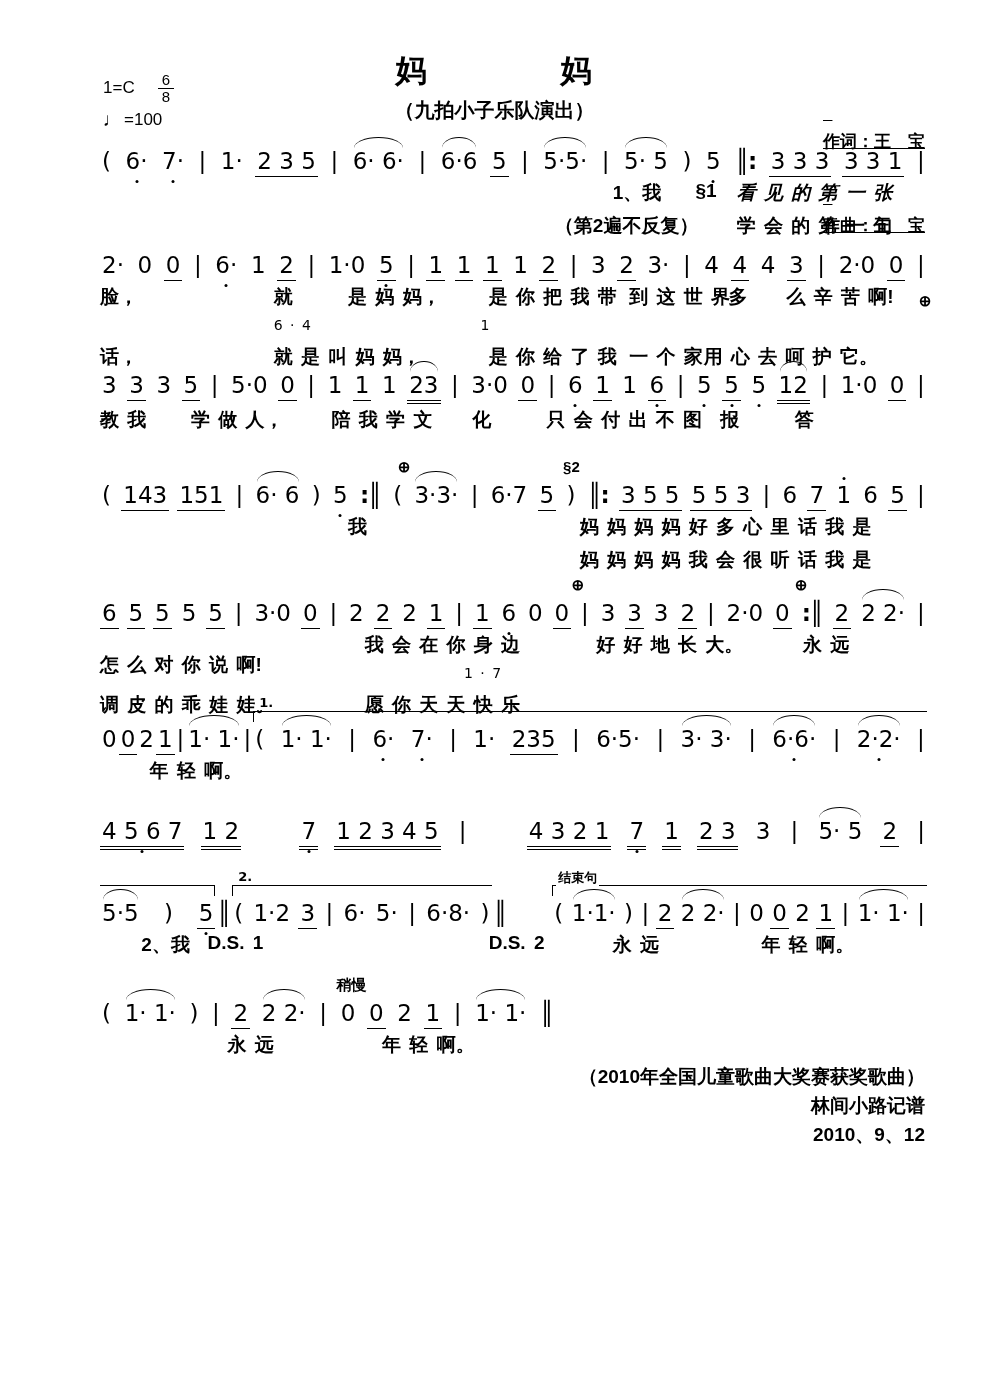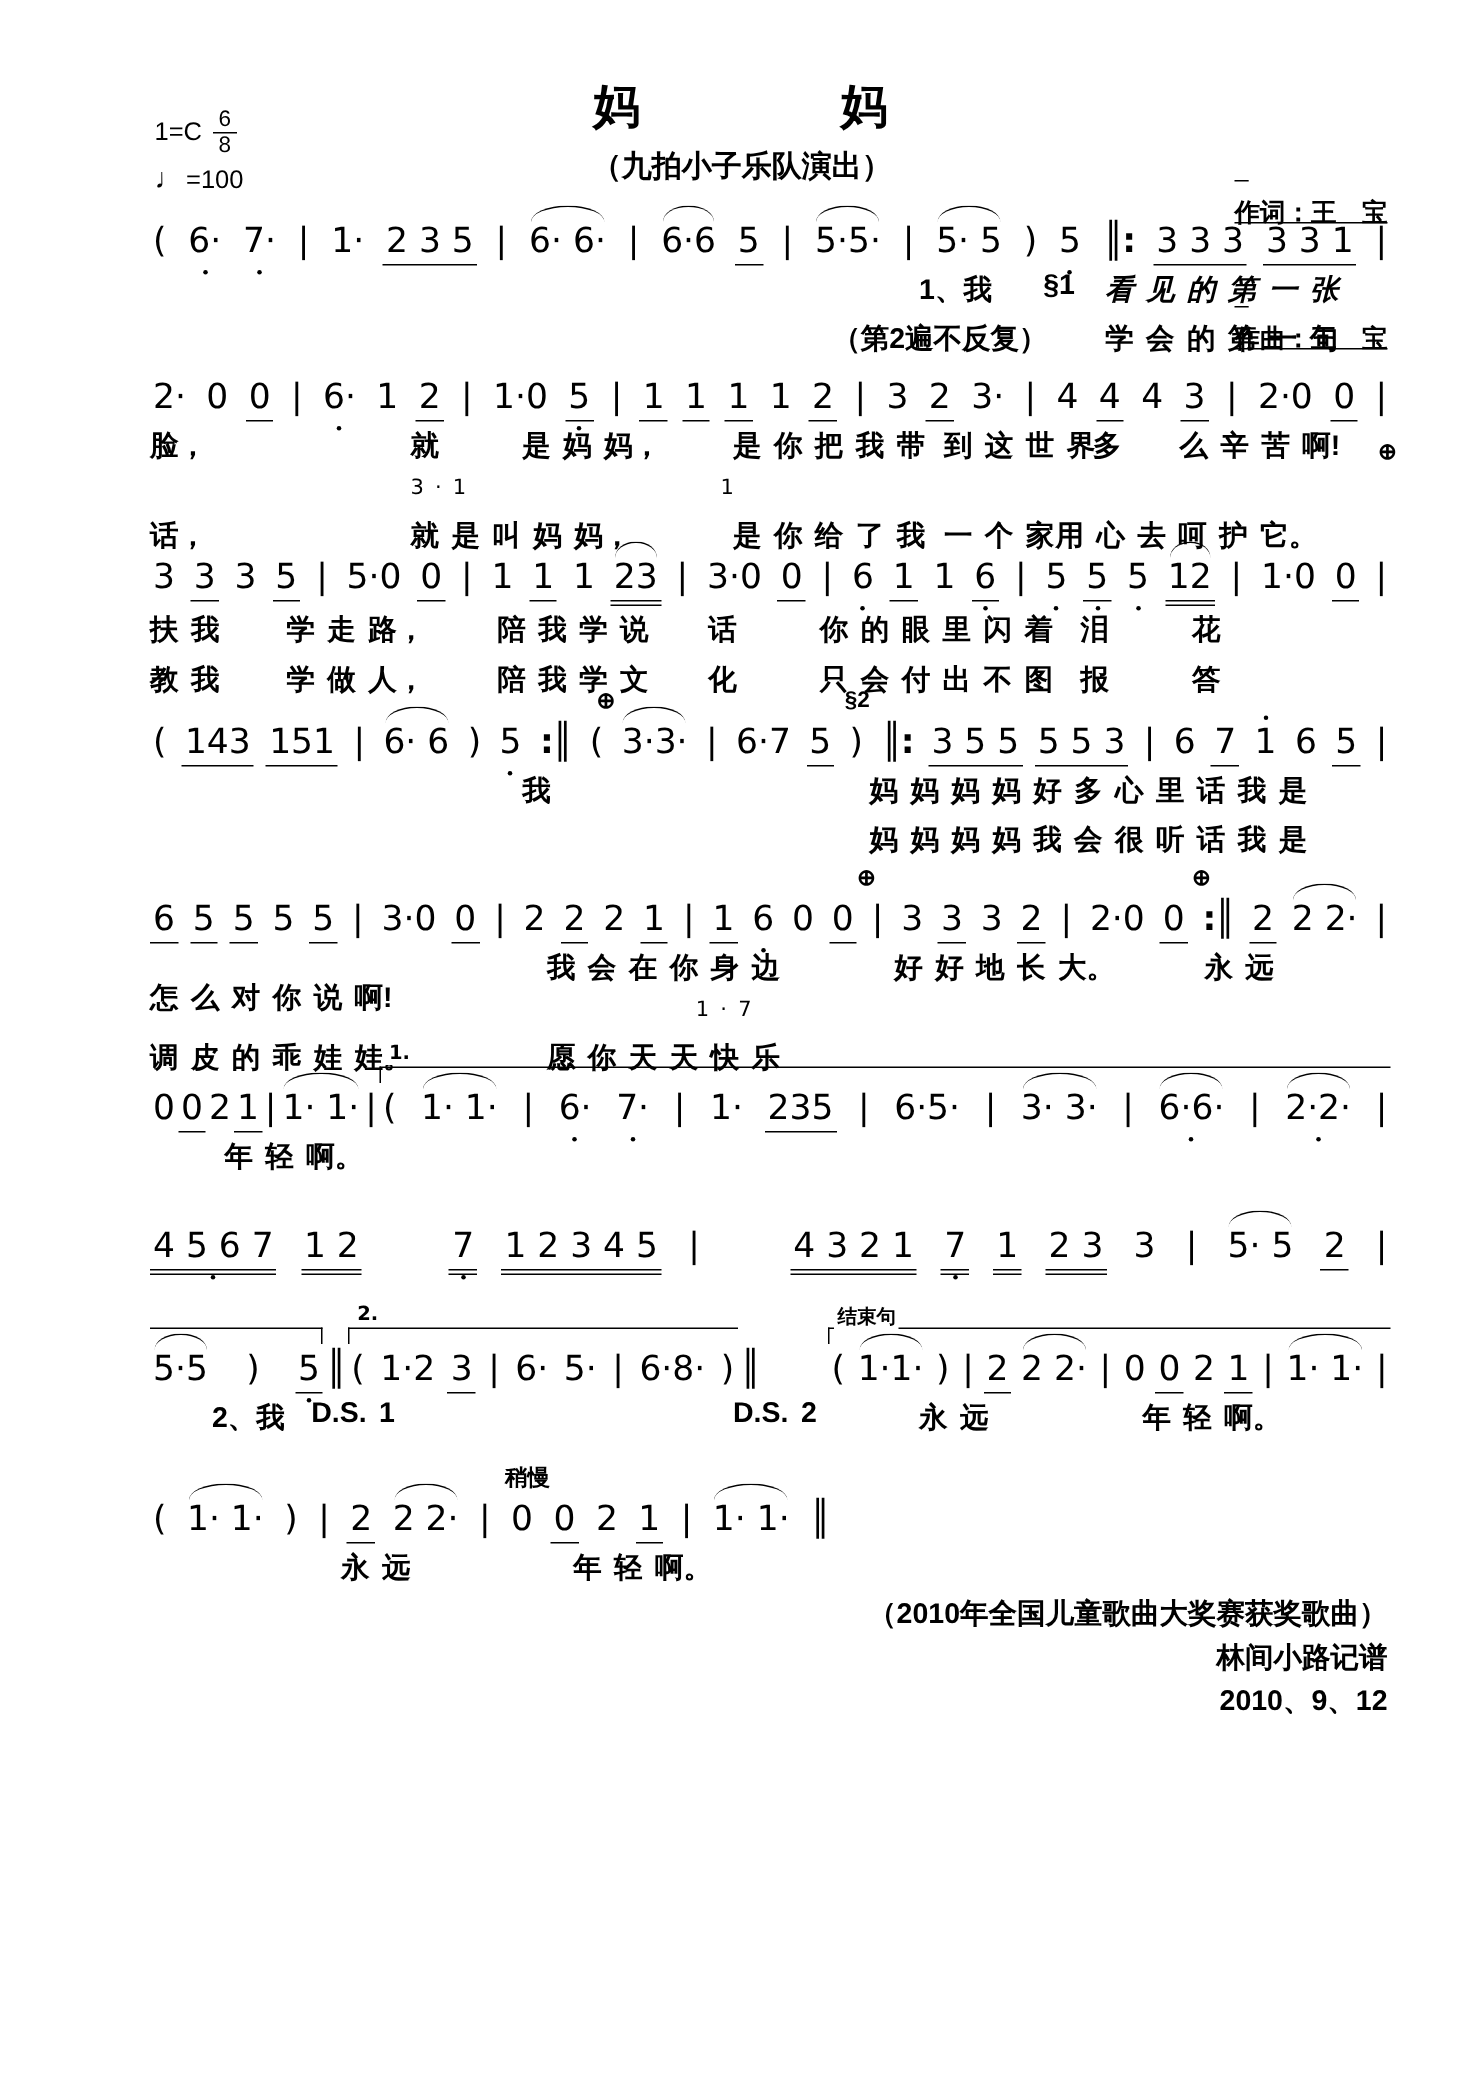--- a/index.html
+++ b/index.html
@@ -2,21 +2,21 @@
 <html><head>
 <meta charset="utf-8">
 <style>
   html,body{margin:0;padding:0;}
   body{
     width:989px;height:1400px;position:relative;background:#fff;color:#000;
     font-family:"Liberation Sans",sans-serif;overflow:hidden;
   }
   
   .meta{position:absolute;left:103px;top:72px;font-size:17px;}
-  .keyrow{display:flex;align-items:center;gap:7px;}
+  .keyrow{display:flex;align-items:center;gap:23px;}
   .frac{display:inline-flex;flex-direction:column;text-align:center;font-size:15px;line-height:1.05;}
   .frac .fu{border-bottom:1.2px solid #000;padding:0 4px;}
   .temporow{margin-top:4px;display:flex;align-items:center;gap:2px;}
   .notehead{font-size:19px;}
   .title{position:absolute;left:0;right:0;top:50px;text-align:center;font-size:31px;font-weight:bold;letter-spacing:2px;}
   .subtitle{position:absolute;left:0;right:0;top:97px;text-align:center;font-size:20px;font-weight:bold;}
   .credits{position:absolute;right:64px;top:72px;font-size:17px;font-weight:bold;line-height:28px;white-space:pre;text-decoration:underline;}
   
   .system{position:absolute;left:100px;right:62px;}
   .notes{display:flex;justify-content:space-between;align-items:baseline;font-size:23px;font-family:"DejaVu Sans",sans-serif;}
@@ -142,21 +142,21 @@
       <div class="lyr">
         <span style="left: 0%;">脸，</span>
         <span style="left: 21%;">就</span>
         <span style="left: 30%;">是 妈 妈，</span>
         <span style="left: 47%;">是 你 把 我 带</span>
         <span style="left: 64%;">到 这 世 界</span>
         <span style="left: 76%;">多</span>
         <span style="left: 83%;">么 辛 苦 啊!</span>
       </div>
       <div class="lyr sm">
-        <span style="left: 21%;">3 · 1</span>
+        <span style="left: 21%;">6 · 4</span>
         <span style="left: 46%;">1</span>
       </div>
       <div class="lyr">
         <span style="left: 0%;">话，</span>
         <span style="left: 21%;">就 是 叫 妈 妈，</span>
         <span style="left: 47%;">是 你 给 了 我</span>
         <span style="left: 64%;">一 个 家</span>
         <span style="left: 73%;">用 心 去 呵 护 它。</span>
       </div>
     </div>
@@ -184,29 +184,20 @@
         <span class="tk u lo">6</span>
         <span class="tk ">|</span>
         <span class="tk lo">5</span>
         <span class="tk u lo">5</span>
         <span class="tk lo">5</span>
         <span class="tk uu slur">12</span>
         <span class="tk ">|</span>
         <span class="tk ">1·0</span>
         <span class="tk u">0</span>
         <span class="tk ">|</span>
-      </div>
-      <div class="lyr">
-        <span style="left: 0%;">扶 我</span>
-        <span style="left: 11%;">学 走 路，</span>
-        <span style="left: 28%;">陪 我 学 说</span>
-        <span style="left: 45%;">话</span>
-        <span style="left: 54%;">你 的 眼 里 闪 着</span>
-        <span style="left: 75%;">泪</span>
-        <span style="left: 84%;">花</span>
       </div>
       <div class="lyr">
         <span style="left: 0%;">教 我</span>
         <span style="left: 11%;">学 做 人，</span>
         <span style="left: 28%;">陪 我 学 文</span>
         <span style="left: 45%;">化</span>
         <span style="left: 54%;">只 会 付 出 不 图</span>
         <span style="left: 75%;">报</span>
         <span style="left: 84%;">答</span>
       </div>

